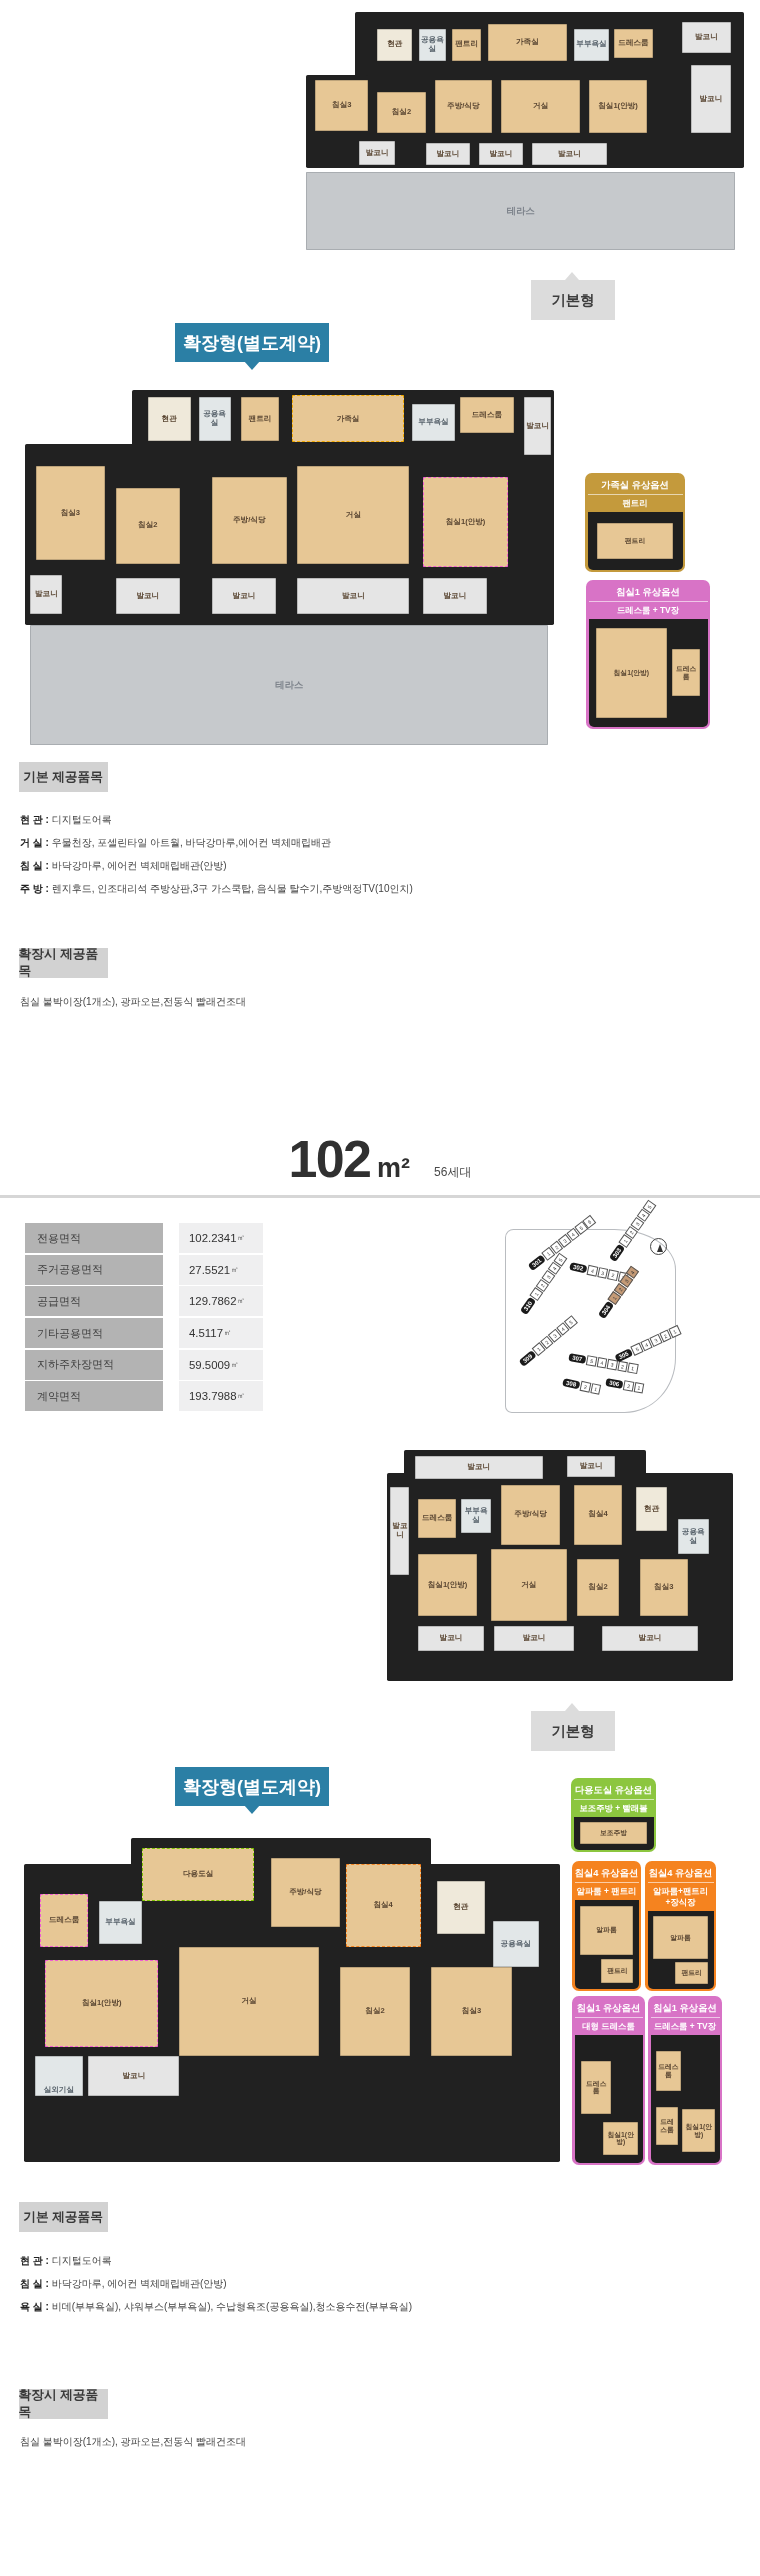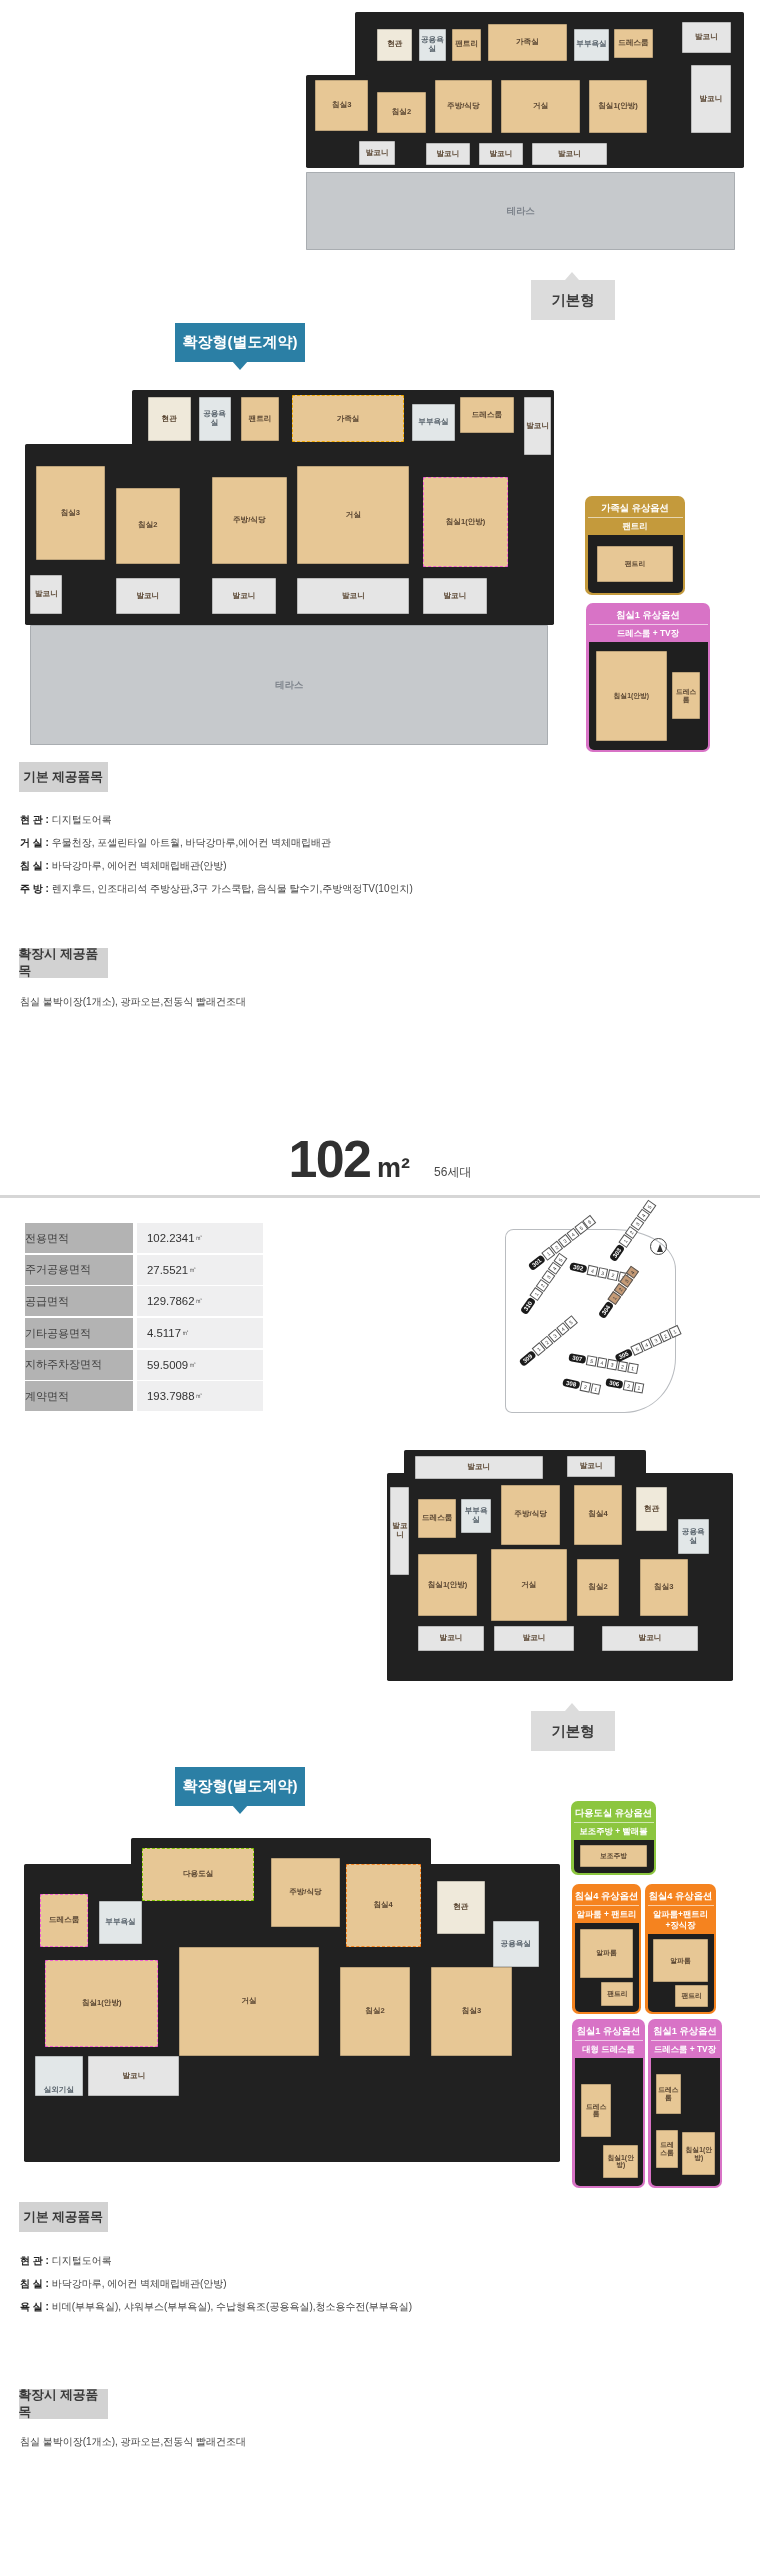--- a/index.html
+++ b/index.html
@@ -20,27 +20,27 @@
   .t-entry{background:#efe9da;}
   .t-terrace{background:#c6c9cc;border:1.7px solid #a9adb1;}
   .t-terrace span{color:#7d838b;font-size:9.3px;}
 
   
   .tag{position:absolute;display:flex;align-items:center;justify-content:center;
        font-weight:bold;}
   .tag-gray{background:#dcdcdc;color:#3d3d3d;font-size:14.4px;width:84px;height:40px;}
   .tag-gray::before{content:"";position:absolute;top:-8.4px;left:50%;margin-left:-7.6px;
        border:7.6px solid transparent;border-bottom:8.4px solid #dcdcdc;border-top:none;}
-  .tag-blue{background:#2b7fa5;color:#fff;font-size:15px;width:130px;height:39px;}
+  .tag-blue{background:#2b7fa5;color:#fff;font-size:18px;width:154px;height:39px;}
   .tag-blue::after{content:"";position:absolute;bottom:-8.4px;left:50%;margin-left:-8.4px;
        border:8.4px solid transparent;border-top:9.3px solid #2b7fa5;border-bottom:none;}
 
   
   .panel{position:absolute;border-radius:6.8px;padding:2.5px;box-sizing:border-box;
-         display:flex;flex-direction:column;margin-top:23px;}
+         display:flex;flex-direction:column;}
   .panel-title{color:#fff;font-size:9.3px;font-weight:bold;text-align:center;
                padding:3.4px 0 2.5px;border-bottom:0.8px solid rgba(255,255,255,.6);}
   .panel-sub{color:#fff;font-size:8.4px;font-weight:bold;text-align:center;padding:2.5px 0 3.4px;}
   .panel-plan{position:relative;flex:1;background:#1f1f1f;border-radius:0 0 5px 5px;overflow:hidden;}
   .panel-plan .cell span{font-size:6.8px;}
 
   
   .sec-header{position:absolute;background:#d2d2d2;color:#3a3a3a;font-size:12.7px;font-weight:bold;
               width:89px;height:30px;display:flex;align-items:center;justify-content:center;}
   .prov-list{position:absolute;left:20px;width:642px;}
@@ -51,22 +51,22 @@
   .size-head{position:absolute;left:0;top:1117px;width:760px;height:68px;
              display:flex;align-items:flex-end;justify-content:center;}
   .size-num{font-size:52px;font-weight:bold;color:#303030;letter-spacing:-1.7px;line-height:1;}
   .size-unit{font-size:27px;font-weight:bold;color:#303030;margin:0 0 3.4px 6.8px;line-height:1;}
   .size-hh{font-size:12px;color:#4a4a4a;margin:0 0 6.8px 24px;line-height:1;}
   .rule{position:absolute;left:0;top:1195px;width:760px;height:2.5px;background:#d6d6d6;}
 
   
   .atable{position:absolute;left:25px;top:1223px;width:238px;}
   .arow{display:flex;margin-bottom:1.7px;height:30px;}
-  .alabel{width:108px;background:#b3b3b3;color:#3f3f3f;font-size:11px;
-          display:flex;align-items:center;box-sizing:border-box;margin-right:4px;}
+  .alabel{width:138px;background:#b3b3b3;color:#3f3f3f;font-size:11px;
+          display:flex;align-items:center;padding-left:12px;box-sizing:border-box;margin-right:16px;}
   .avalue{flex:1;background:#efeff0;color:#333;font-size:11.4px;
           display:flex;align-items:center;padding-left:10px;box-sizing:border-box;}
   .aunit{font-size:7.6px;margin-left:0.8px;align-self:center;color:#555;}
 
   
   .sitemap{position:absolute;left:505px;top:1229px;width:169px;height:182px;
            border:0.8px solid #b9bcc0;border-radius:8.4px 36% 30% 6.8px / 8.4px 22% 30% 6.8px;background:#fff;}
   .bld{position:absolute;display:flex;align-items:center;gap:0.8px;transform-origin:left center;}
   .bld-id{background:#1b1b1b;color:#fff;font-size:6px;font-weight:bold;
           padding:0.8px 3.4px;border-radius:3.4px;margin-right:0.8px;}

